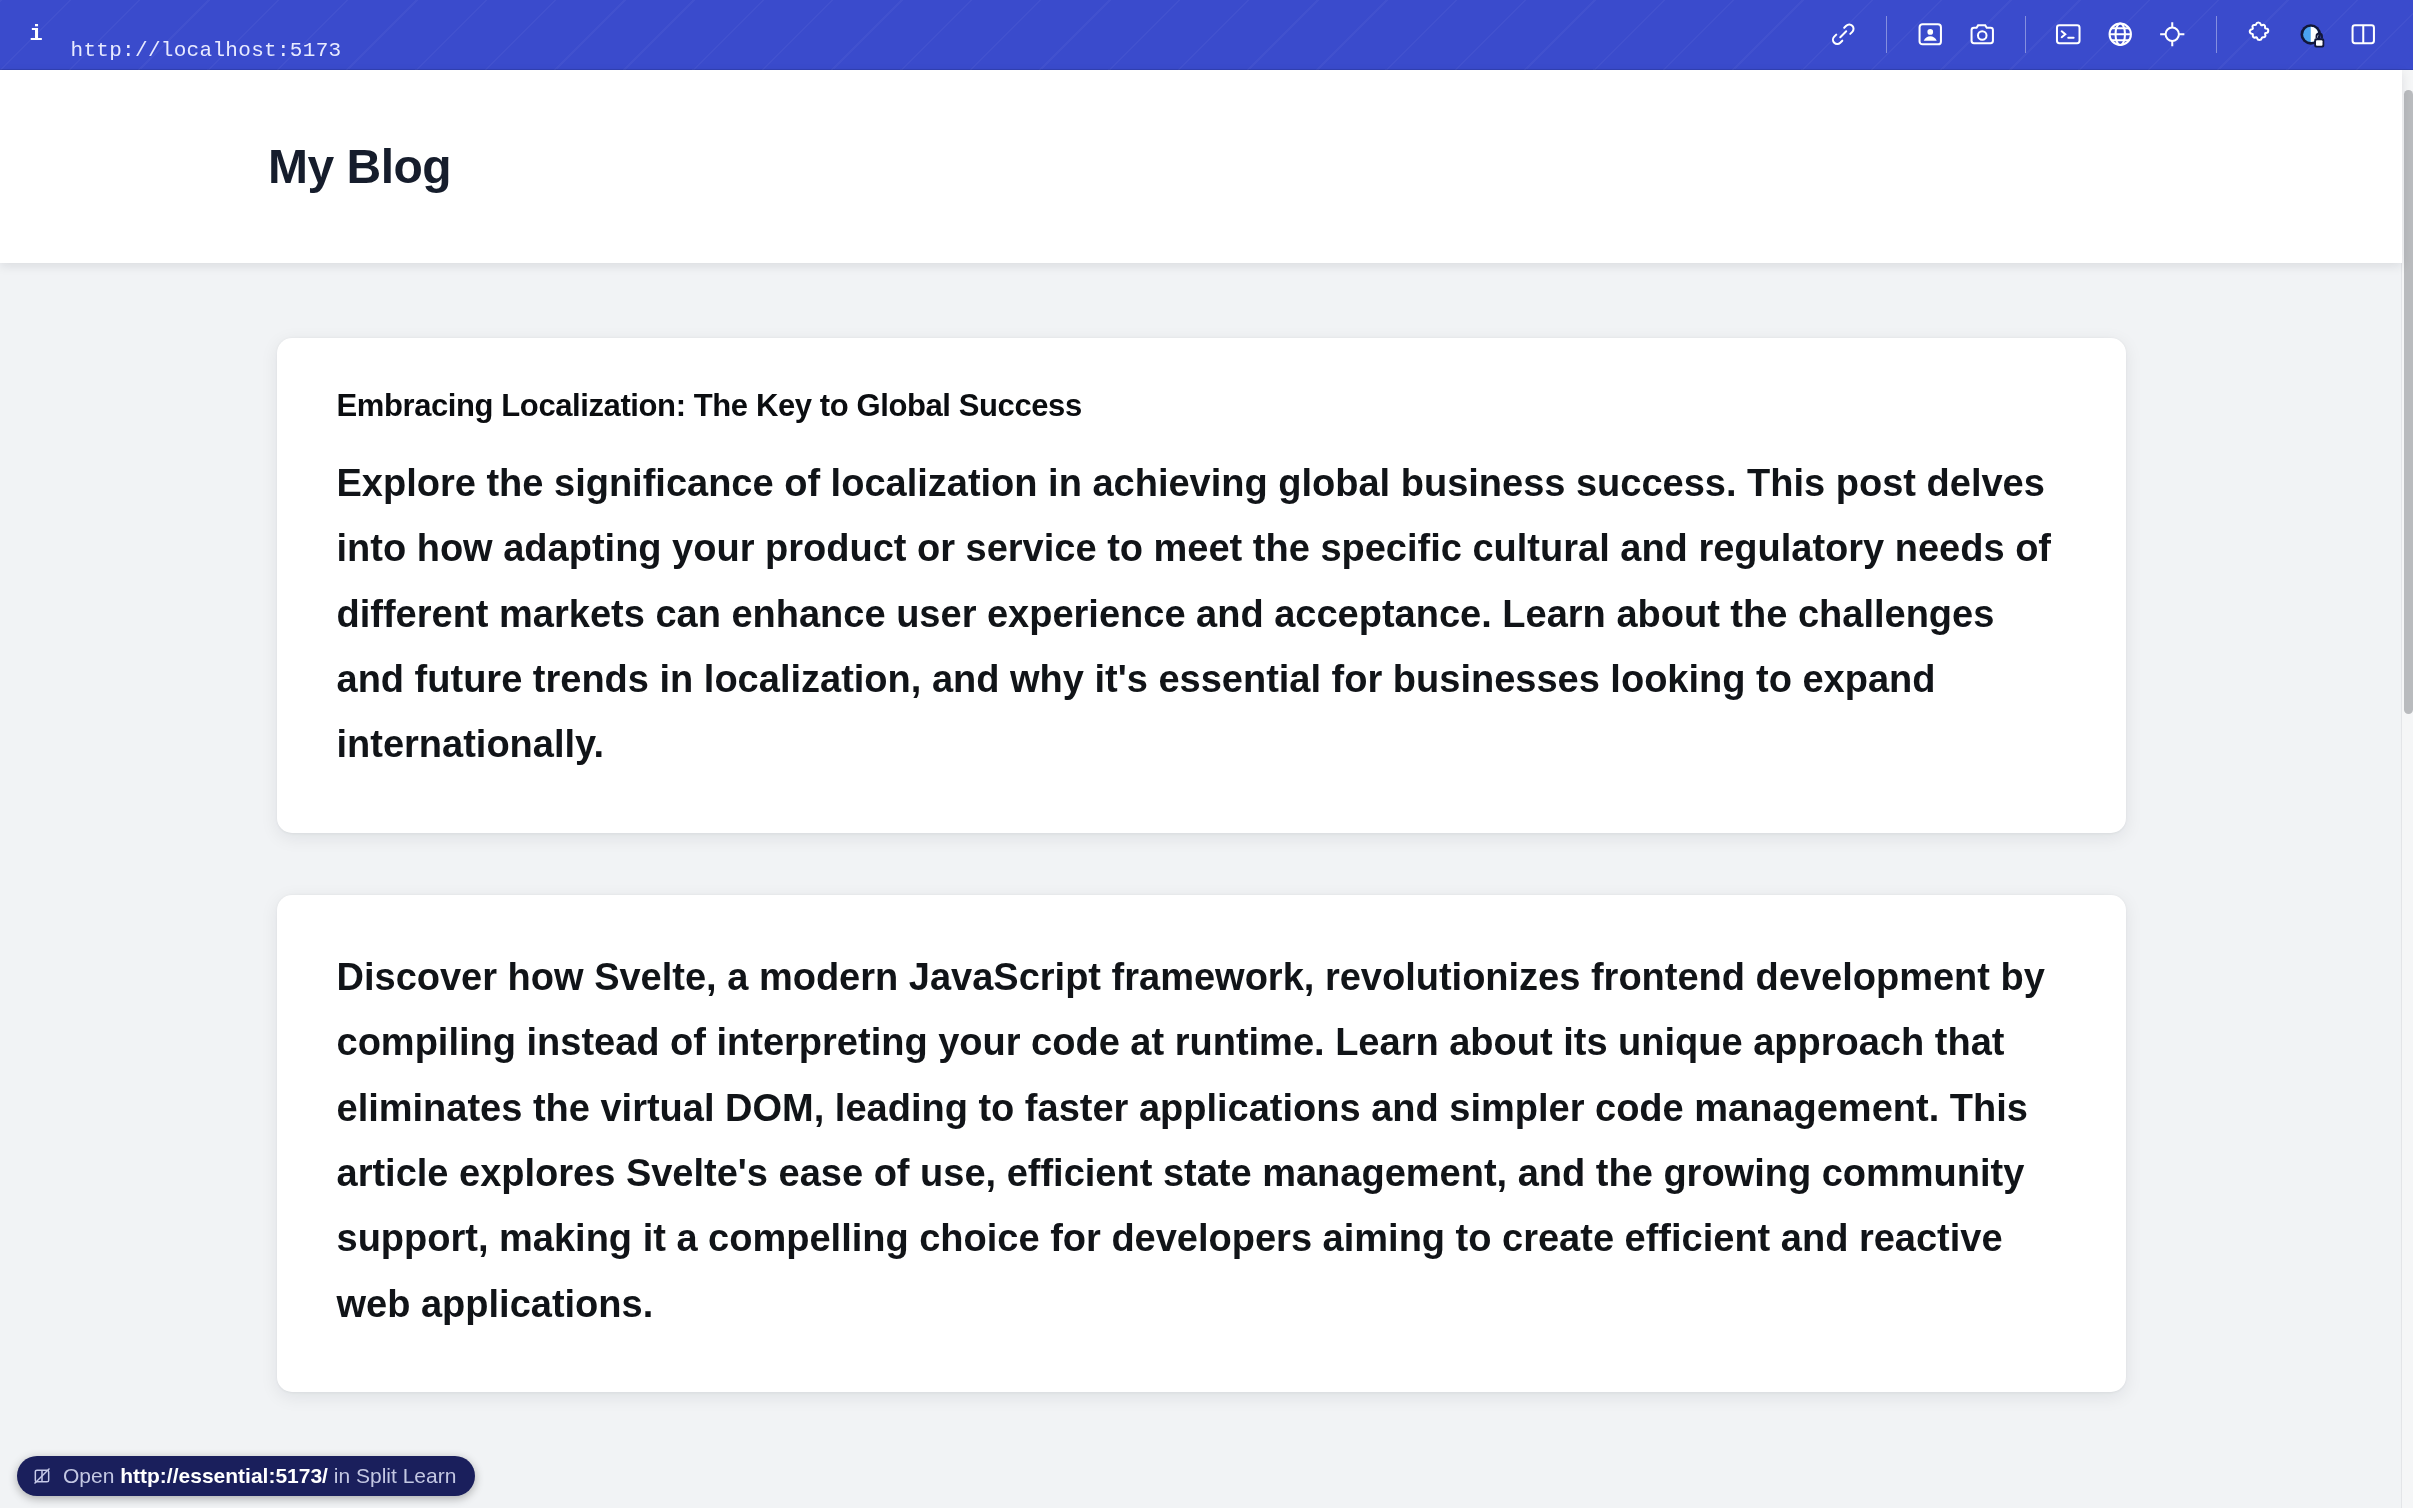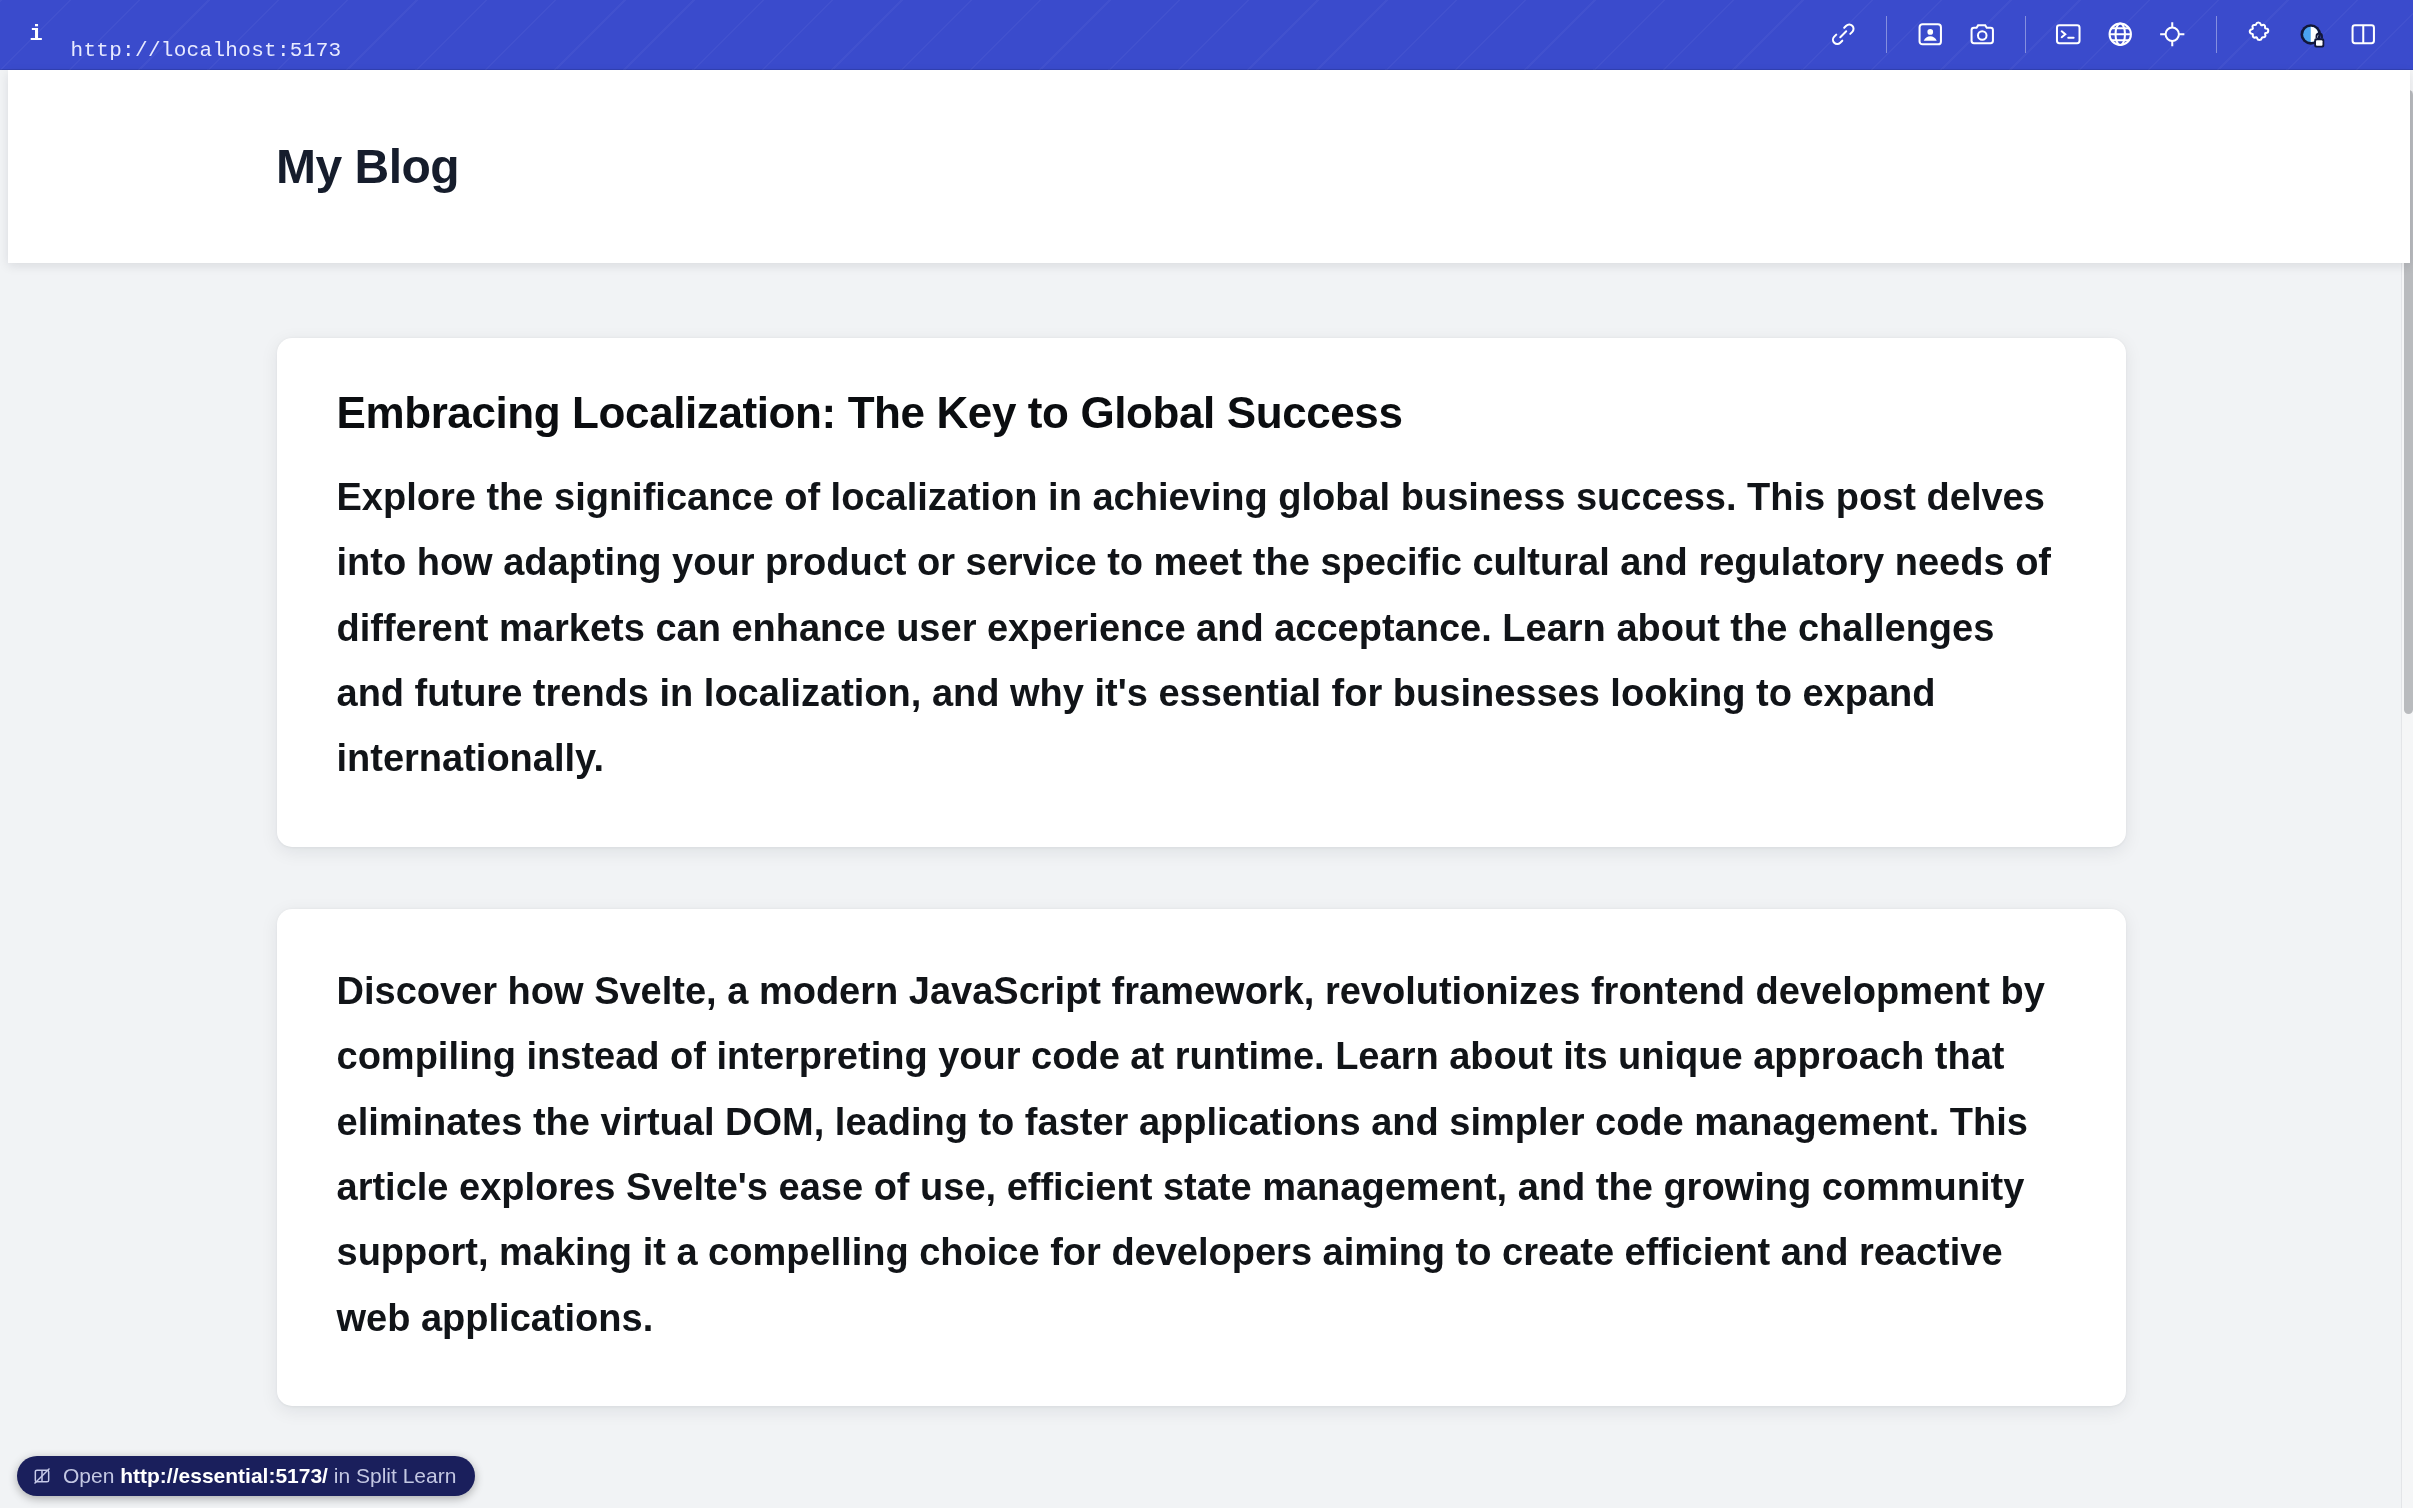--- a/index.html
+++ b/index.html
@@ -51,21 +51,21 @@
   }
   .tb-ico svg{ display:block; }
   .tb-sep{
     width:0.8px; height:37px;
     background:rgba(255,255,255,.38);
     margin:0 17px;
   }
 
   
   .site-header{
-    position:absolute; top:70px; left:8px;
+    position:absolute; top:70px; left:0;
     width:2402px; height:193px;
     background:#ffffff;
     display:flex; align-items:center;
     box-shadow:0 2.5px 10px rgba(16,24,40,.10);
     z-index:5;
   }
   .brand{
     margin-left:268px;
     font-size:48px; font-weight:bold;
     color:#161d2c; letter-spacing:-0.5px;
@@ -102,21 +102,21 @@
     margin:0 auto;
     width:1849px;
     background:#ffffff;
     border-radius:15px;
     box-shadow:0 4.2px 18.4px rgba(16,24,40,.08), 0 0.8px 2.5px rgba(16,24,40,.05);
     padding:50px 60px 55px 60px;
   }
   .card.first{ margin-top:76px; }
   .card.second{ margin-top:62px; }
   .post-title{
-    font-size:44px; font-weight:bold;
+    font-size:31px; font-weight:bold;
     color:#0b0d10; letter-spacing:-0.4px;
     margin-bottom:27px;
   }
   .post-body{
     font-size:38px; line-height:1.72;
     color:#111418;
     font-weight:bold;
   }
 
   

